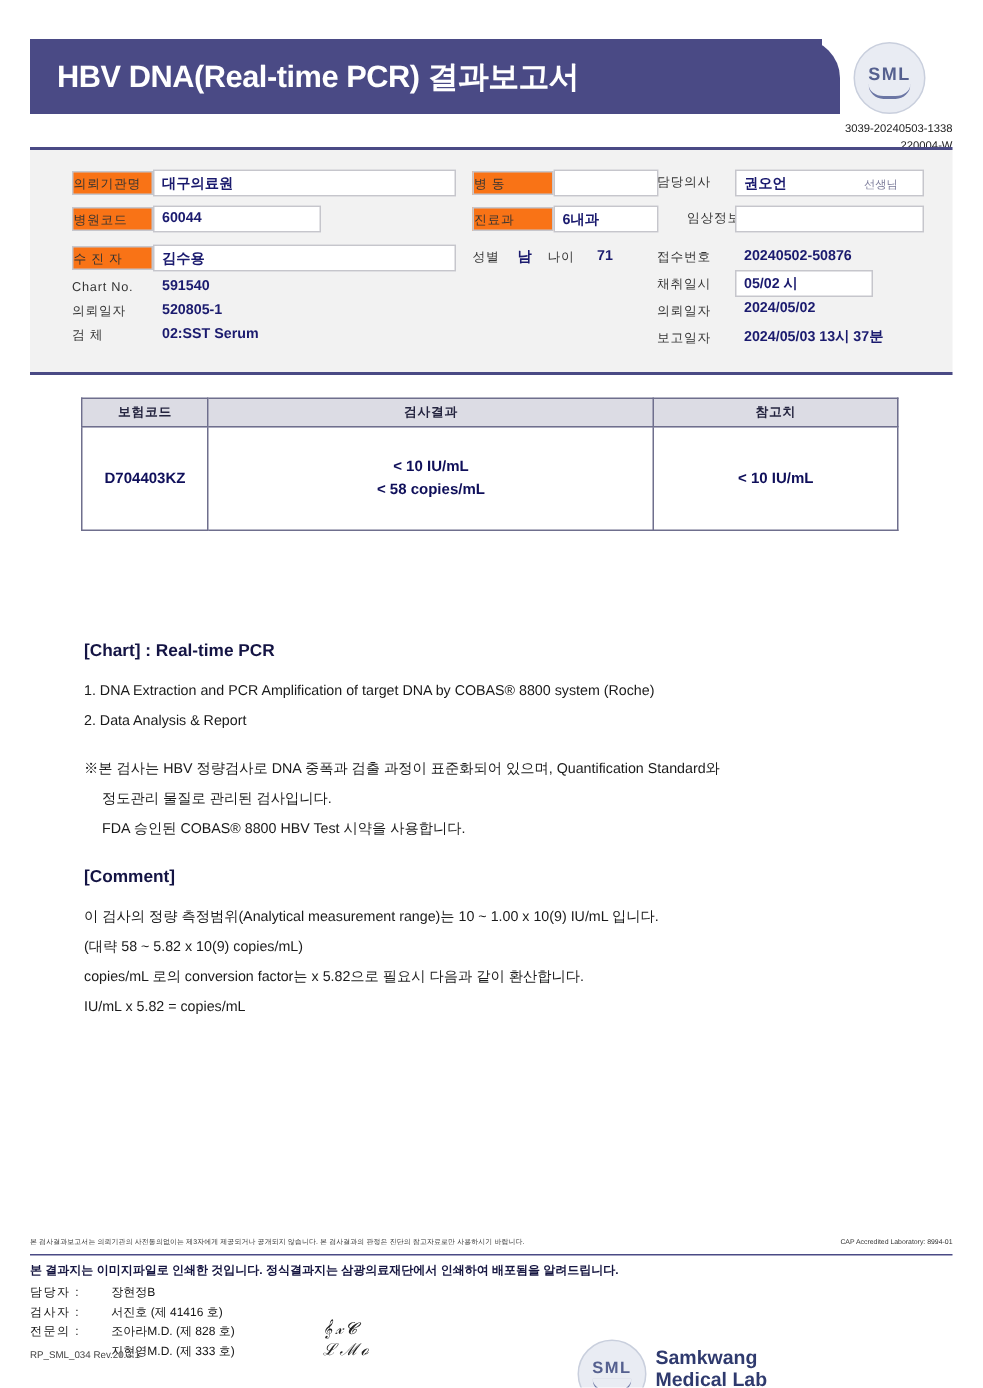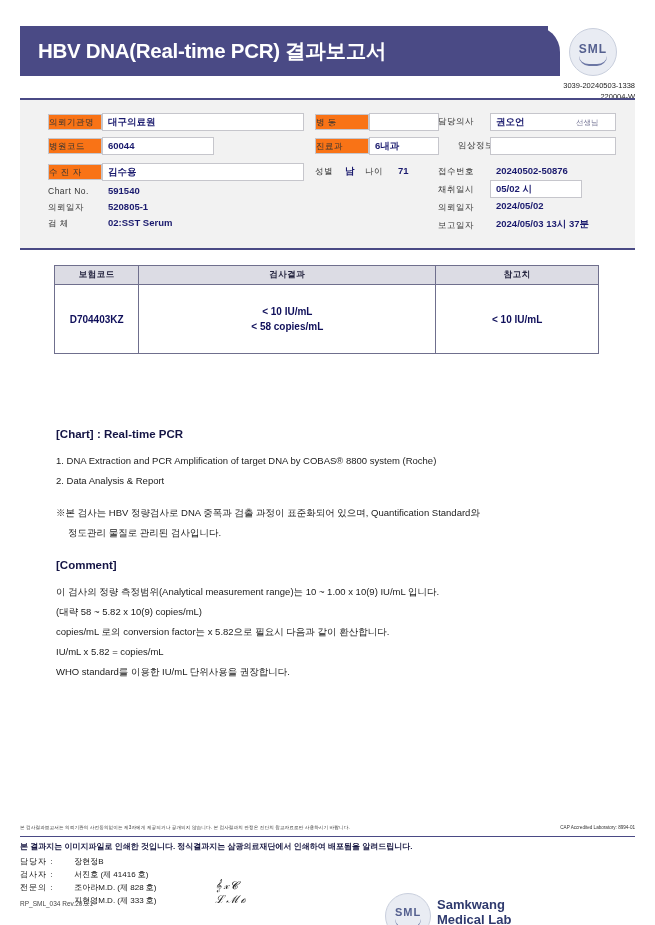--- a/index.html
+++ b/index.html
@@ -404,27 +404,27 @@
     </tbody>
   </table>
 
   <div class="body-text">
     <div class="sec-title">[Chart] : Real-time PCR</div>
     <span class="ln">1. DNA Extraction and PCR Amplification of target DNA by COBAS® 8800 system (Roche)</span>
     <span class="ln">2. Data Analysis &amp; Report</span>
     <div class="gap"></div>
     <span class="ln">※본 검사는 HBV 정량검사로 DNA 중폭과 검출 과정이 표준화되어 있으며, Quantification Standard와</span>
     <span class="ln indent">정도관리 물질로 관리된 검사입니다.</span>
+    <span class="ln indent">FDA 승인된 COBAS® 8800 HBV Test 시약을 사용합니다.</span>
     <div class="gap"></div>
     <div class="sec-title">[Comment]</div>
     <span class="ln">이 검사의 정량 측정범위(Analytical measurement range)는 10 ~ 1.00 x 10(9) IU/mL 입니다.</span>
     <span class="ln">(대략 58 ~ 5.82 x 10(9) copies/mL)</span>
     <span class="ln">copies/mL 로의 conversion factor는 x 5.82으로 필요시 다음과 같이 환산합니다.</span>
     <span class="ln">IU/mL x 5.82 = copies/mL</span>
-    <span class="ln">WHO standard를 이용한 IU/mL 단위사용을 권장합니다.</span>
   </div>
 
   <div class="footer">
     <div style="position:relative; height:8px;">
       <div class="footer-fine">본 검사결과보고서는 의뢰기관의 사전동의없이는 제3자에게 제공되거나 공개되지 않습니다. 본 검사결과의 판정은 진단의 참고자료로만 사용하시기 바랍니다.</div>
       <div class="footer-cap">CAP Accredited Laboratory: 8994-01</div>
     </div>
     <div class="footer-rule"></div>
     <div class="footer-note">본 결과지는 이미지파일로 인쇄한 것입니다. 정식결과지는 삼광의료재단에서 인쇄하여 배포됨을 알려드립니다.</div>
 

